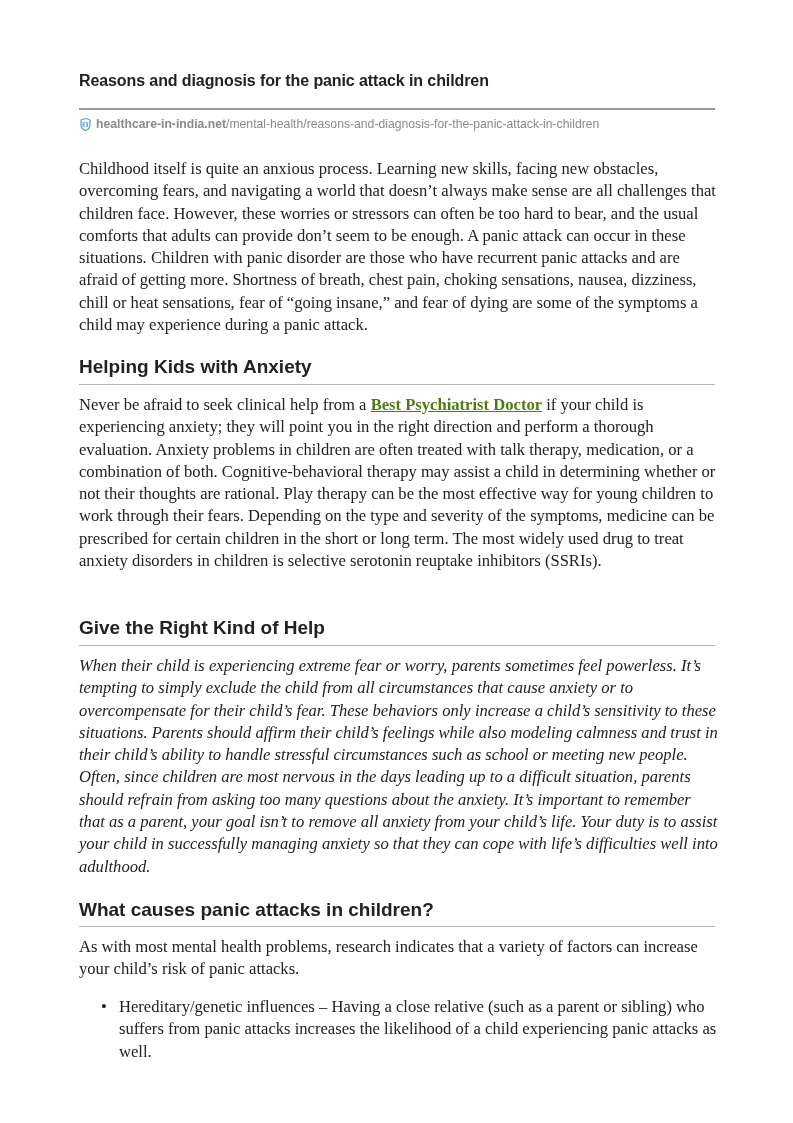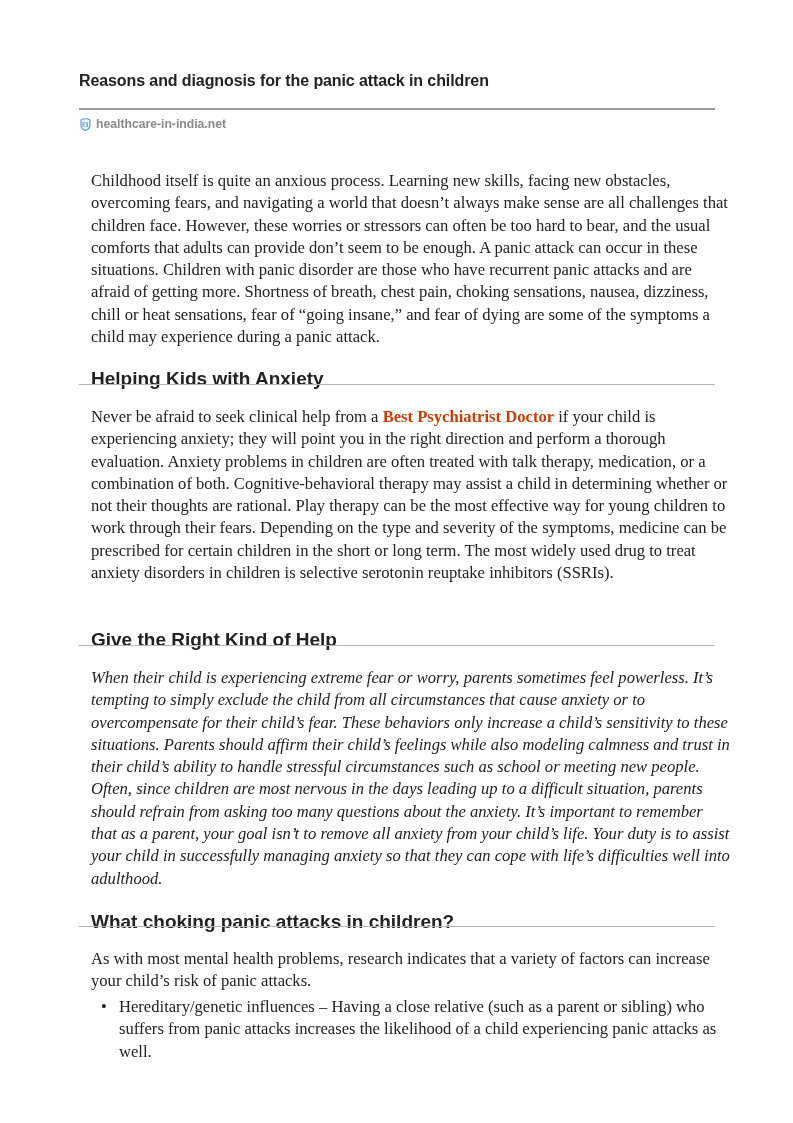--- a/index.html
+++ b/index.html
@@ -9,68 +9,69 @@
     position:absolute; top:72px; left:0; width:636px;
     font-family:"Liberation Sans", sans-serif; font-weight:bold;
     font-size:16px; color:#222222; margin:0; letter-spacing:-0.1px; white-space:nowrap;
   }
   .title-rule { position:absolute; top:108px; left:0; width:636px; height:0; border-top:2px solid #9a9a9a; }
   .source { position:absolute; top:117px; left:0; font-family:"Liberation Sans", sans-serif; font-size:12.2px; color:#8a8a8a; white-space:nowrap; display:flex; align-items:center;justify-content:center; }
   .source .domain { font-weight:bold; color:#8a8a8a; }
   .source .favicon { width:13px; height:13px; margin-right:4px; display:inline-block; }
   .body {
     font-family:"Liberation Serif", serif; font-size:16.6px; line-height:22.3px; color:#222222;
-    margin:12px;
+    margin:0;
   }
   .p1 { position:absolute; top:158px; left:0; width:640px; }
   h2 {
     font-family:"Liberation Sans", sans-serif; font-weight:bold; font-size:19px;
-    color:#222222; margin:12px; position:absolute; left:0; white-space:nowrap;text-align:center;
+    color:#222222; margin:0; position:absolute; left:0; white-space:nowrap;text-align:center;
   }
   .rule { position:absolute; left:0; width:636px; border-top:1px solid #b5b5b5; }
   .h-a { top:356px; } .r-a { top:384px; }
   .p2 { position:absolute; top:394px; left:0; width:640px; }
   .h-b { top:617px; } .r-b { top:645px; }
   .p3 { position:absolute; top:655px; left:0; width:640px;font-style:italic; }
   .h-c { top:899px; } .r-c { top:926px; }
   .p4 { position:absolute; top:936px; left:0; width:640px; }
   ul.bullets { position:absolute; top:996px; left:0; width:640px; margin:0; padding:0; list-style:none; }
   ul.bullets li { position:relative; padding-left:40px; }
   ul.bullets li .dot { position:absolute; left:22px; top:0; }
-  a.link { color:#c2410c; font-weight:bold; }
+  a.link { color:#4d7c0f; font-weight:bold; text-decoration:underline; }
   .pagenum { position:absolute; top:1131px; left:725px; font-family:Liberation Sans, sans-serif; font-size:14px; color:#333333; }
 </style>
 </head>
 <body>
 
 <div class="page">
   <h1 class="title">Reasons and diagnosis for the panic attack in children</h1>
   <div class="title-rule"></div>
 
   <div class="source">
     <span class="favicon">
       <svg width="13" height="13" viewBox="0 0 13 13">
         <path d="M2 2 Q6.5 -0.5 11 2 L11 7 Q11 11 6.5 12.5 Q2 11 2 7 Z" fill="none" stroke="#5b9bd5" stroke-width="1.2"></path>
         <path d="M4 4 L4 9 M4 4 Q6 4 6 5.5 Q6 7 4 7 L6.5 9 M7.5 4 L9 9 M9 4 L7.5 9" fill="none" stroke="#5b9bd5" stroke-width="0.9"></path>
       </svg>
     </span>
     <span class="domain">healthcare-in-india.net</span>
+      <span>/mental-health/reasons-and-diagnosis-for-the-panic-attack-in-children</span>
   </div>
 
   <p class="body p1">Childhood itself is quite an anxious process. Learning new skills, facing new obstacles, overcoming fears, and navigating a world that doesn’t always make sense are all challenges that children face. However, these worries or stressors can often be too hard to bear, and the usual comforts that adults can provide don’t seem to be enough. A panic attack can occur in these situations. Children with panic disorder are those who have recurrent panic attacks and are afraid of getting more. Shortness of breath, chest pain, choking sensations, nausea, dizziness, chill or heat sensations, fear of “going insane,” and fear of dying are some of the symptoms a child may experience during a panic attack.</p>
 
   <h2 class="h-a">Helping Kids with Anxiety</h2>
   <div class="rule r-a"></div>
   <p class="body p2"><span>Never be afraid to seek clinical help from a </span><a class="link">Best Psychiatrist Doctor</a><span> if your child is experiencing anxiety; they will point you in the right direction and perform a thorough evaluation. Anxiety problems in children are often treated with talk therapy, medication, or a combination of both. Cognitive-behavioral therapy may assist a child in determining whether or not their thoughts are rational. Play therapy can be the most effective way for young children to work through their fears. Depending on the type and severity of the symptoms, medicine can be prescribed for certain children in the short or long term. The most widely used drug to treat anxiety disorders in children is selective serotonin reuptake inhibitors (SSRIs).</span></p>
 
   <h2 class="h-b">Give the Right Kind of Help</h2>
   <div class="rule r-b"></div>
   <p class="body p3">When their child is experiencing extreme fear or worry, parents sometimes feel powerless. It’s tempting to simply exclude the child from all circumstances that cause anxiety or to overcompensate for their child’s fear. These behaviors only increase a child’s sensitivity to these situations. Parents should affirm their child’s feelings while also modeling calmness and trust in their child’s ability to handle stressful circumstances such as school or meeting new people. Often, since children are most nervous in the days leading up to a difficult situation, parents should refrain from asking too many questions about the anxiety. It’s important to remember that as a parent, your goal isn’t to remove all anxiety from your child’s life. Your duty is to assist your child in successfully managing anxiety so that they can cope with life’s difficulties well into adulthood.</p>
 
-  <h2 class="h-c">What choking panic attacks in children?</h2>
+  <h2 class="h-c">What causes panic attacks in children?</h2>
   <div class="rule r-c"></div>
   <p class="body p4">As with most mental health problems, research indicates that a variety of factors can increase your child’s risk of panic attacks.</p>
 
   <ul class="bullets body">
     <li><span class="dot">•</span><span>Hereditary/genetic influences – Having a close relative (such as a parent or sibling) who suffers from panic attacks increases the likelihood of a child experiencing panic attacks as well.</span></li>
   </ul>
 </div>
 
 <div class="pagenum">1/3</div>
 

